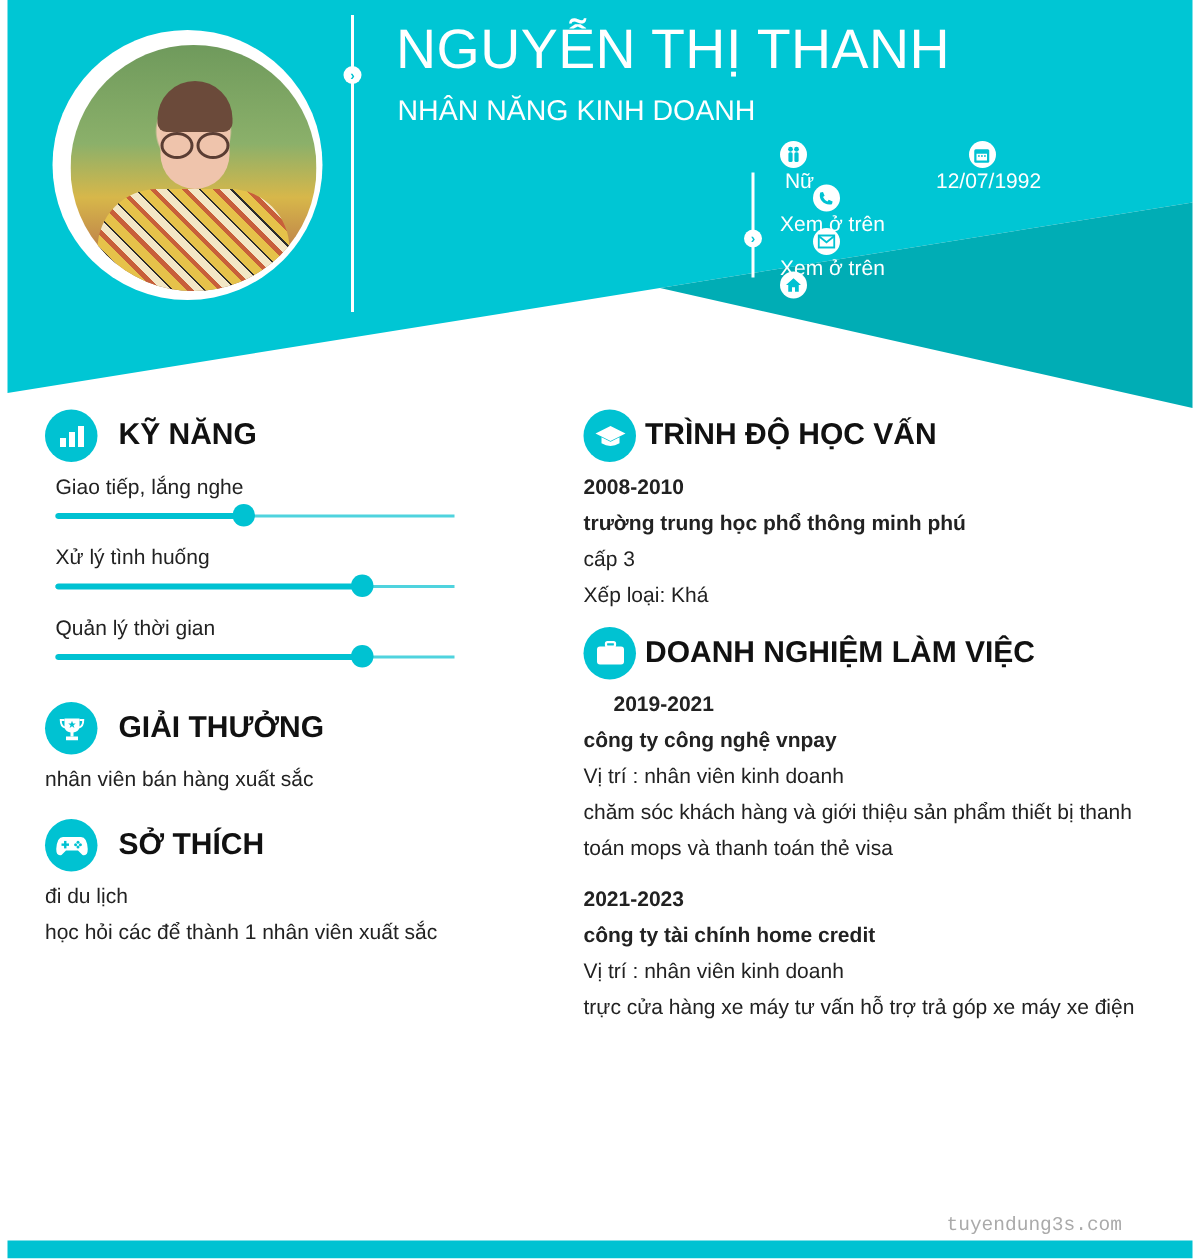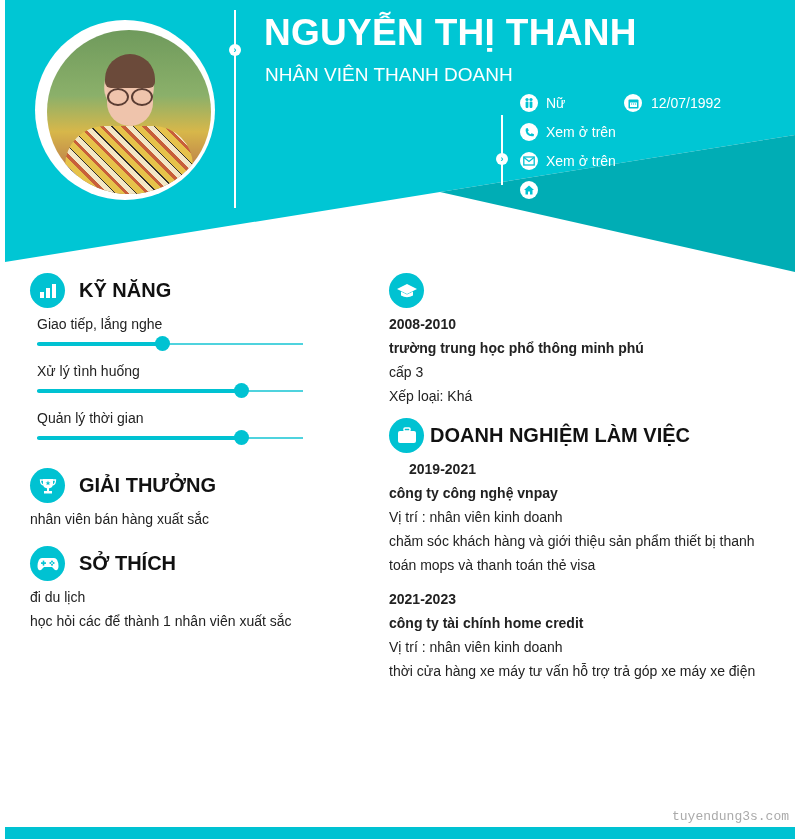--- a/index.html
+++ b/index.html
@@ -10,34 +10,34 @@
   .avatar { position: absolute; left: 47px; top: 30px; width: 164px; height: 164px; border-radius: 50%; overflow: hidden;
     background: radial-gradient(circle at 50% 35%, #f0c9b0 0 18%, transparent 19%),
                 linear-gradient(180deg, #6f9a5c 0%, #8bb06a 40%, #d7b74a 62%, #c28a4a 80%, #9a6b3c 100%); }
   .avatar .hair { position:absolute; left:58px; top:24px; width:50px; height:34px; border-radius:25px 25px 6px 6px; background:#6b4a3a; }
   .avatar .face { position:absolute; left:60px; top:38px; width:46px; height:58px; border-radius:22px 22px 24px 24px; background:#efc4ac; }
   .avatar .glass { position:absolute; top:58px; width:22px; height:18px; border:2px solid #5a3d33; border-radius:50%; }
   .avatar .shirt { position:absolute; left:18px; top:96px; width:128px; height:80px; border-radius:40px 40px 0 0;
     background: repeating-linear-gradient(45deg,#e6c24a 0 6px,#c85f3a 6px 9px,#f3e7c6 9px 14px,#2d2d2d 14px 15px); }
   .vline { position: absolute; background: #fff; width: 2px; }
   .chev { position: absolute; width: 12px; height: 12px; border-radius: 50%; background: #fff; color: #00c2d2; font-size: 9px; line-height: 12px; text-align: center; font-weight: bold; }
-  .name { position: absolute; left: 264px; top: 12px; font-size: 37px; font-weight: bold; color: #fff; letter-spacing: 0.3px; white-space: nowrap; }
+  .name { position: absolute; left: 264px; top: 12px; font-size: 37px; font-weight: normal; color: #fff; letter-spacing: 0.3px; white-space: nowrap; }
   .jobtitle { position: absolute; left: 265px; top: 64px; font-size: 19px; color: #fff; white-space: nowrap; }
-  .info { position: absolute; display: flex; align-items: center; color: #fff; font-size: 14px; white-space: nowrap; }
+  .info { position: absolute; display: flex; align-items: center; color: #fff; font-size: 14px; white-space: nowrap; flex-direction: column; }
   .info .ic { width: 18px; height: 18px; border-radius: 50%; background: #fff; margin-right: 8px; display: flex; align-items: center; justify-content: center; }
   .section-head { position: absolute; display: flex; align-items: center; }
   .section-head .bubble { width: 35px; height: 35px; border-radius: 50%; background: #00c2d2; display: flex; align-items: center; justify-content: center; }
   .section-head .title { font-size: 20px; font-weight: bold; color: #111; margin-left: 14px; white-space: nowrap; }
   .txt { position: absolute; font-size: 14px; color: #222; white-space: nowrap; }
   .bold { font-weight: bold; }
   .skill-track { position: absolute; height: 2px; background: #4fd3de; width: 266px; left: 37px; }
   .skill-fill { position: absolute; height: 4px; background: #00c2d2; left: 37px; border-radius: 2px; }
   .skill-knob { position: absolute; width: 15px; height: 15px; border-radius: 50%; background: #00c2d2; }
   .footer-bar { position: absolute; left: 5px; top: 827px; width: 790px; height: 12px; background: #00c2d2; }
-  .watermark { position: absolute; left: 672px; top: 809px; font-family: "Liberation Mono", "DejaVu Sans Mono", monospace; font-size: 13px; color: #aaaaaa; }
+  .watermark { position: absolute; left: 631px; top: 809px; font-family: "Liberation Mono", "DejaVu Sans Mono", monospace; font-size: 13px; color: #aaaaaa; }
 </style>
 </head>
 <body>
 
 <svg class="header-bg" width="800" height="280" viewBox="0 0 800 280">
   <polygon points="5,0 795,0 795,135 440,192 5,262" fill="#00c6d4"></polygon>
   <polygon points="440,192 795,135 795,272" fill="#00adb5"></polygon>
 </svg>
 
 <div class="avatar-ring"></div>
@@ -48,21 +48,21 @@
   <div class="glass" style="left:60px"></div>
   <div class="glass" style="left:84px"></div>
 </div>
 
 <div class="vline" style="left:234px; top:10px; height:198px;"></div>
 <div class="chev" style="left:229px; top:44px;">›</div>
 <div class="vline" style="left:501px; top:115px; height:70px;"></div>
 <div class="chev" style="left:496px; top:153px;">›</div>
 
 <div class="name">NGUYỄN THỊ THANH</div>
-<div class="jobtitle">NHÂN VIÊN THANH DOANH</div>
+<div class="jobtitle">NHÂN NĂNG KINH DOANH</div>
 
 <div class="info" style="left:520px; top:94px;">
   <span class="ic">
     <svg width="12" height="12" viewBox="0 0 12 12">
         <circle cx="4" cy="2.5" r="1.6" fill="#00c2d2"></circle>
         <circle cx="8" cy="2.5" r="1.6" fill="#00c2d2"></circle>
         <rect x="2.6" y="4.5" width="2.8" height="6.5" rx="1" fill="#00c2d2"></rect>
         <rect x="6.6" y="4.5" width="2.8" height="6.5" rx="1" fill="#00c2d2"></rect>
       </svg>
   </span>
@@ -163,20 +163,21 @@
 <div class="txt" style="left:30px; top:589px;">đi du lịch</div>
 <div class="txt" style="left:30px; top:613px;">học hỏi các để thành 1 nhân viên xuất sắc</div>
 
 <div class="section-head" style="left:389px; top:273px;">
   <span class="bubble">
     <svg width="22" height="16" viewBox="0 0 22 16">
         <path d="M11 1 L21 6 L11 11 L1 6 Z" fill="#fff"></path>
         <path d="M5 8.5 V12.5 Q11 16 17 12.5 V8.5 L11 11.5 Z" fill="#fff"></path>
       </svg>
   </span>
+  <span class="title" style="margin-left:6px">TRÌNH ĐỘ HỌC VẤN</span>
 </div>
 <div class="txt bold" style="left:389px; top:316px;">2008-2010</div>
 <div class="txt bold" style="left:389px; top:340px;">trường trung học phổ thông minh phú</div>
 <div class="txt" style="left:389px; top:364px;">cấp 3</div>
 <div class="txt" style="left:389px; top:388px;">Xếp loại: Khá</div>
 
 <div class="section-head" style="left:389px; top:418px;">
   <span class="bubble">
     <svg width="20" height="17" viewBox="0 0 20 17">
         <rect x="7" y="1" width="6" height="3" rx="1" fill="none" stroke="#fff" stroke-width="1.5"></rect>
@@ -188,16 +189,16 @@
 
 <div class="txt bold" style="left:389px; top:461px;margin-left:20px;">2019-2021</div>
 <div class="txt bold" style="left:389px; top:485px;">công ty công nghệ vnpay</div>
 <div class="txt" style="left:389px; top:509px;">Vị trí : nhân viên kinh doanh</div>
 <div class="txt" style="left:389px; top:533px;">chăm sóc khách hàng và giới thiệu sản phẩm thiết bị thanh</div>
 <div class="txt" style="left:389px; top:557px;">toán mops và thanh toán thẻ visa</div>
 
 <div class="txt bold" style="left:389px; top:591px;">2021-2023</div>
 <div class="txt bold" style="left:389px; top:615px;">công ty tài chính home credit</div>
 <div class="txt" style="left:389px; top:639px;">Vị trí : nhân viên kinh doanh</div>
-<div class="txt" style="left:389px; top:663px;">thời cửa hàng xe máy tư vấn hỗ trợ trả góp xe máy xe điện</div>
+<div class="txt" style="left:389px; top:663px;">trực cửa hàng xe máy tư vấn hỗ trợ trả góp xe máy xe điện</div>
 
 <div class="watermark">tuyendung3s.com</div>
 <div class="footer-bar"></div>
 
 </body></html>

